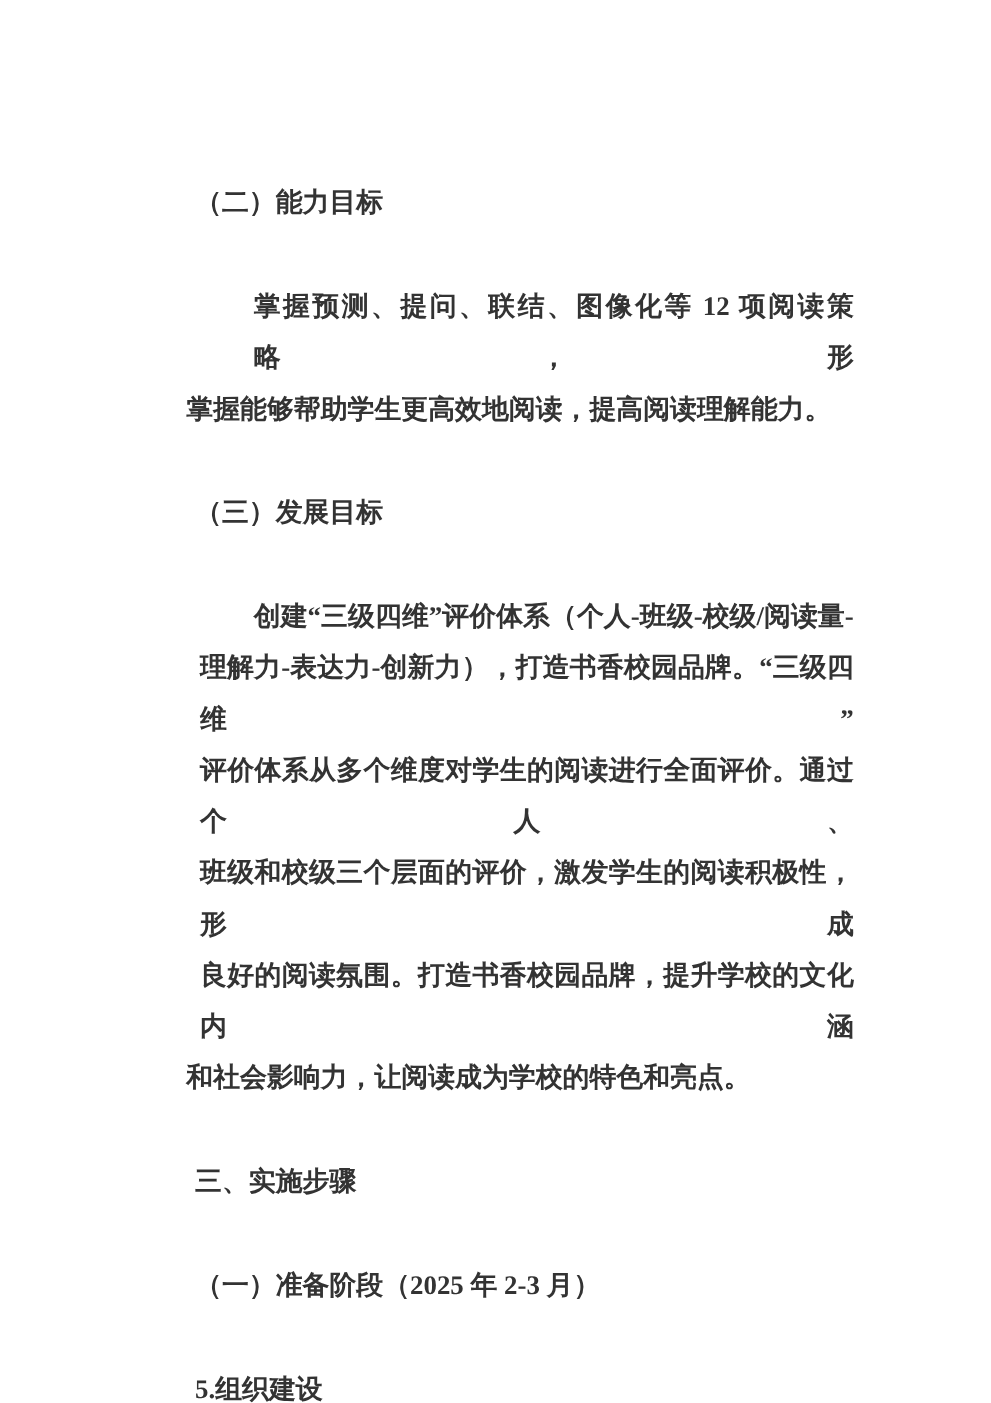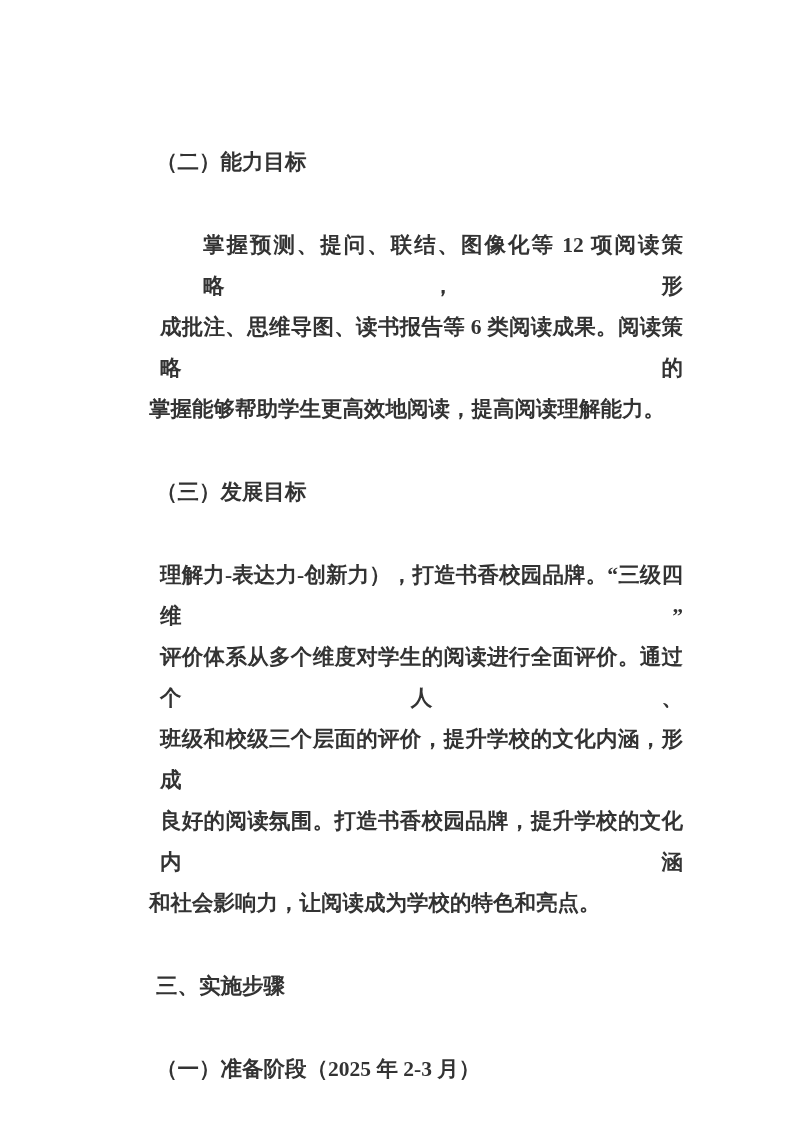--- a/index.html
+++ b/index.html
@@ -56,28 +56,28 @@
   }
 </style>
 </head>
 <body>
 
 <div class="page">
   <div class="doc-body">
       <div class="block heading">（二）能力目标</div>
       <div class="block para">
         <div class="line first-line justified">掌握预测、提问、联结、图像化等 12 项阅读策略，形</div>
-        <div class="line justified">成批注、思维导图、读书报告等 6 类阅读成果。阅读策略的</div>
         <div class="line last-line">掌握能够帮助学生更高效地阅读，提高阅读理解能力。</div>
       </div>
       <div class="block heading">（三）发展目标</div>
       <div class="block para">
+        <div class="line first-line justified">创建“三级四维”评价体系（个人-班级-校级/阅读量-</div>
         <div class="line justified">理解力-表达力-创新力），打造书香校园品牌。“三级四维”</div>
         <div class="line justified">评价体系从多个维度对学生的阅读进行全面评价。通过个人、</div>
-        <div class="line justified">班级和校级三个层面的评价，提升学校的文化内涵，形成</div>
+        <div class="line justified">班级和校级三个层面的评价，激发学生的阅读积极性，形成</div>
         <div class="line justified">良好的阅读氛围。打造书香校园品牌，提升学校的文化内涵</div>
         <div class="line last-line">和社会影响力，让阅读成为学校的特色和亮点。</div>
       </div>
       <div class="block heading">三、实施步骤</div>
       <div class="block heading">（一）准备阶段（2025 年 2-3 月）</div>
       <div class="block heading">5.组织建设</div>
     </div>
 </div>
 
 </body></html>

